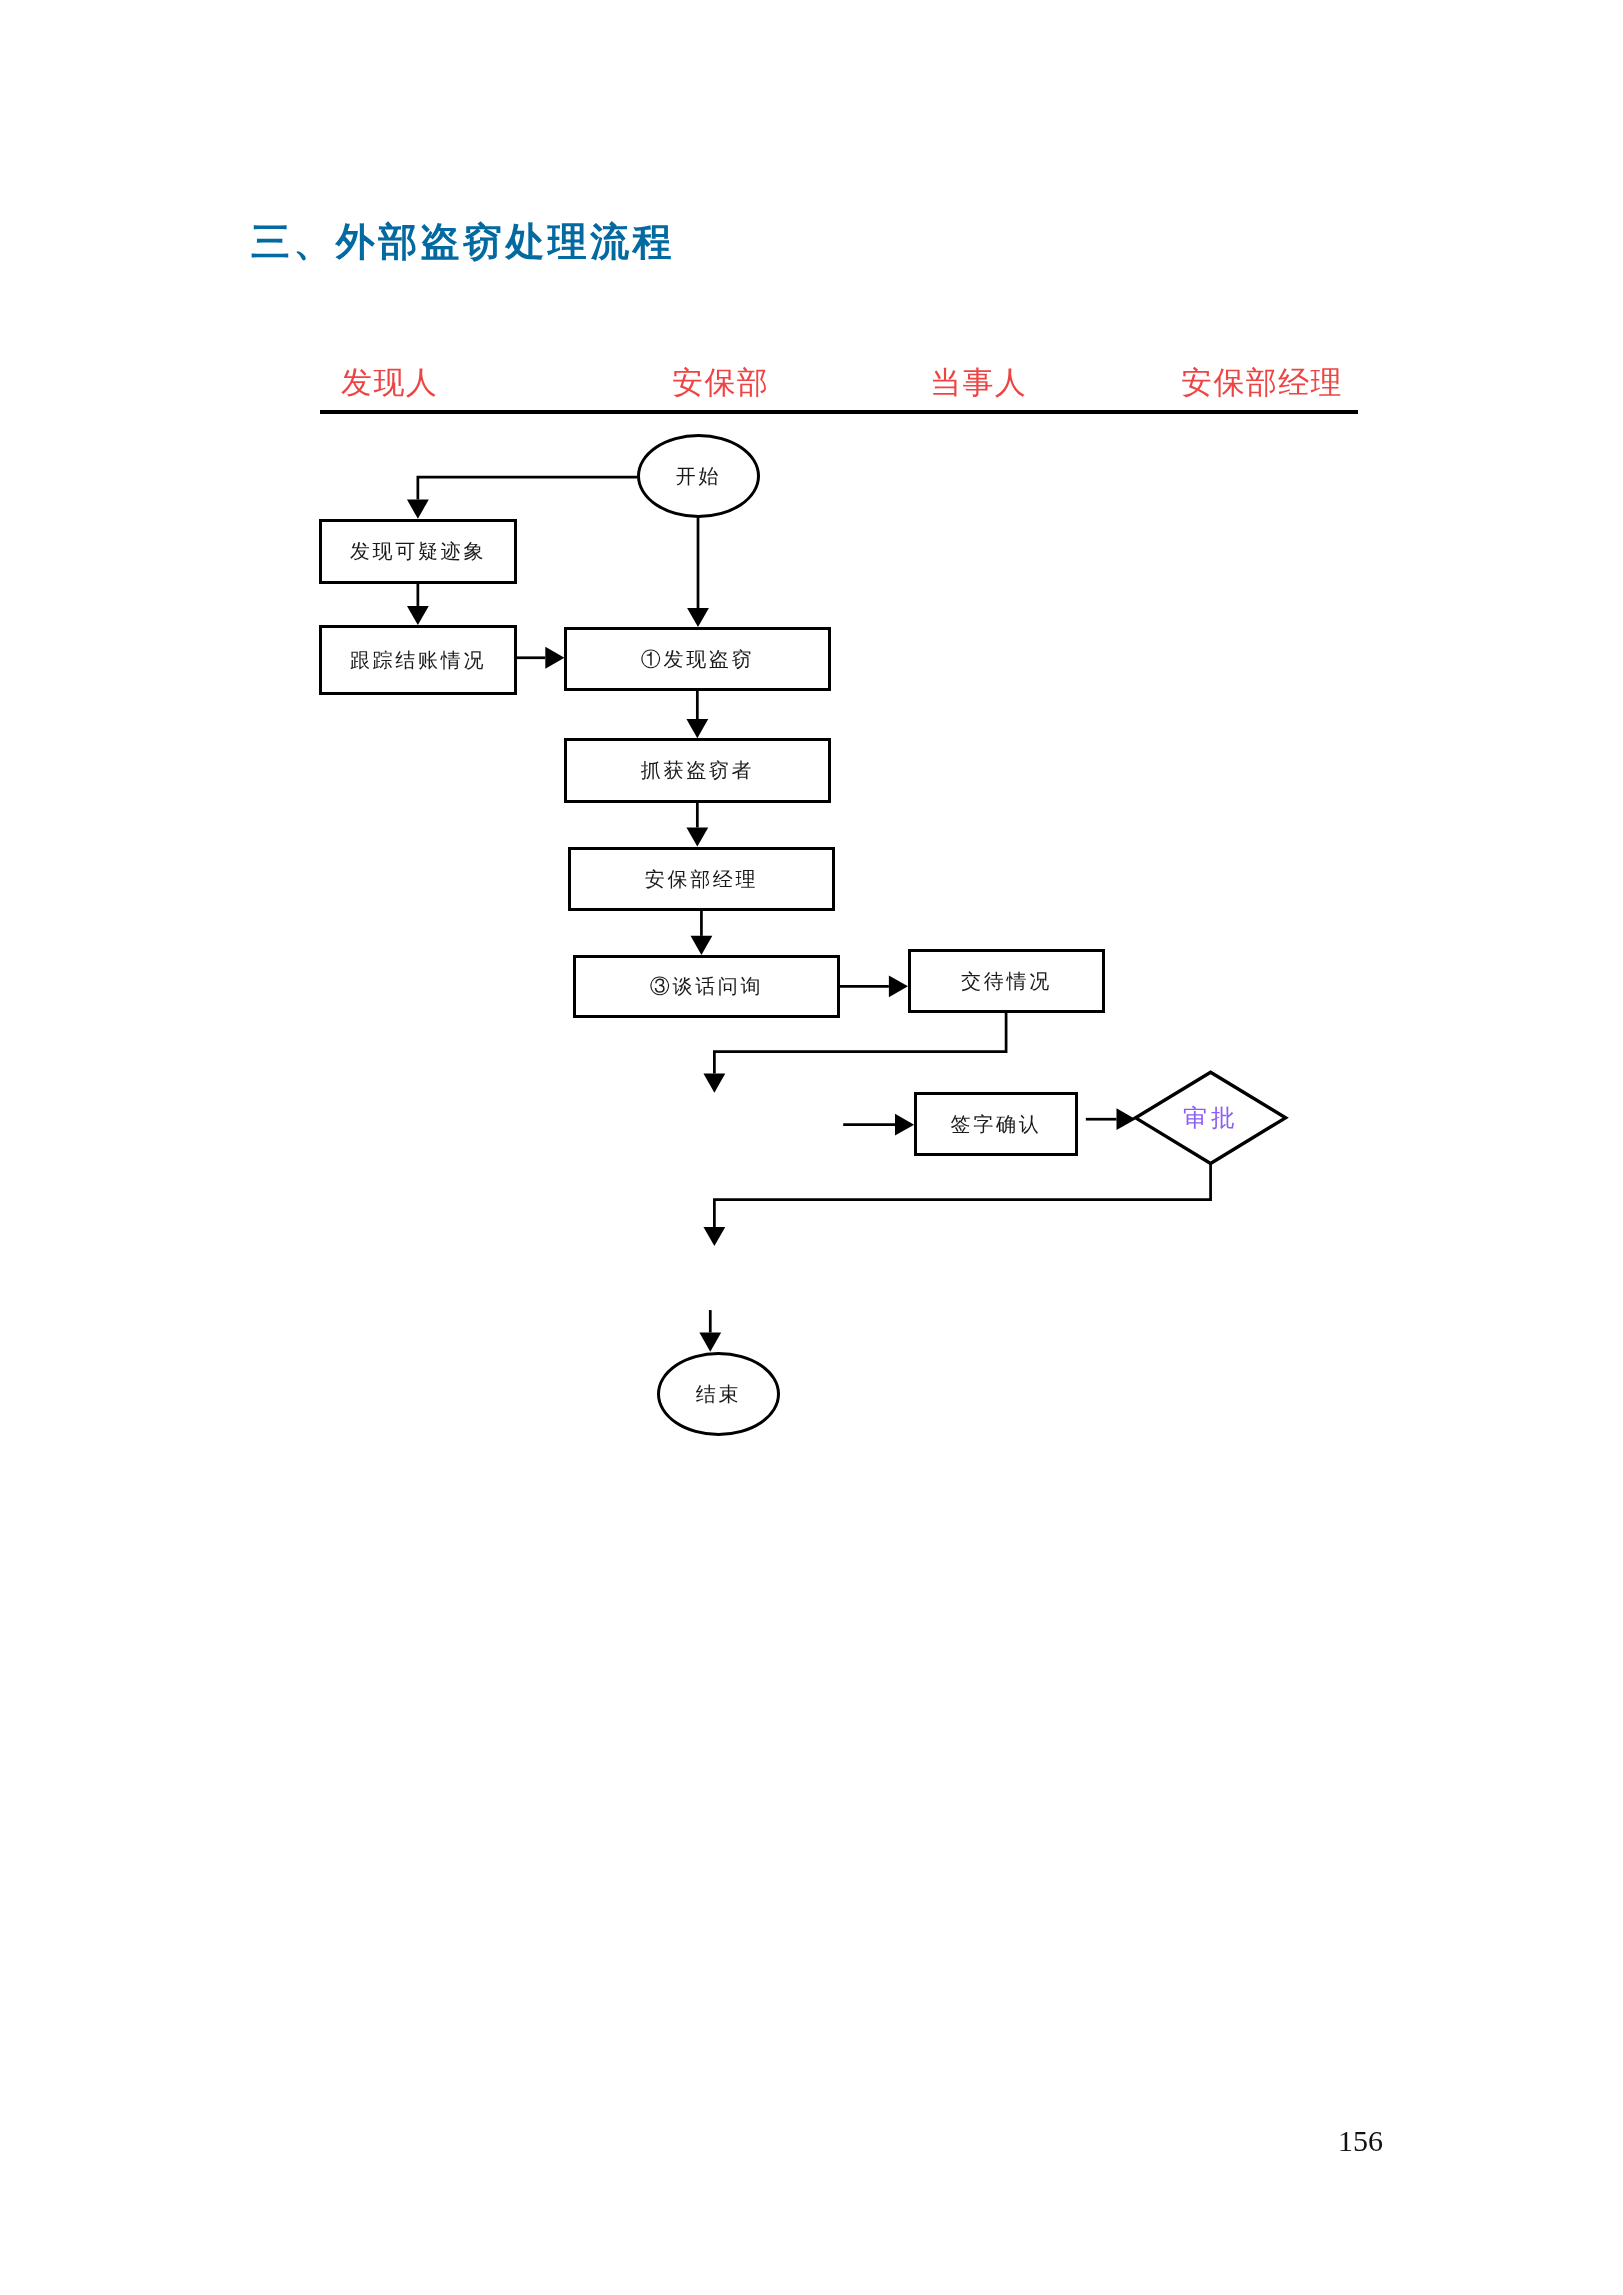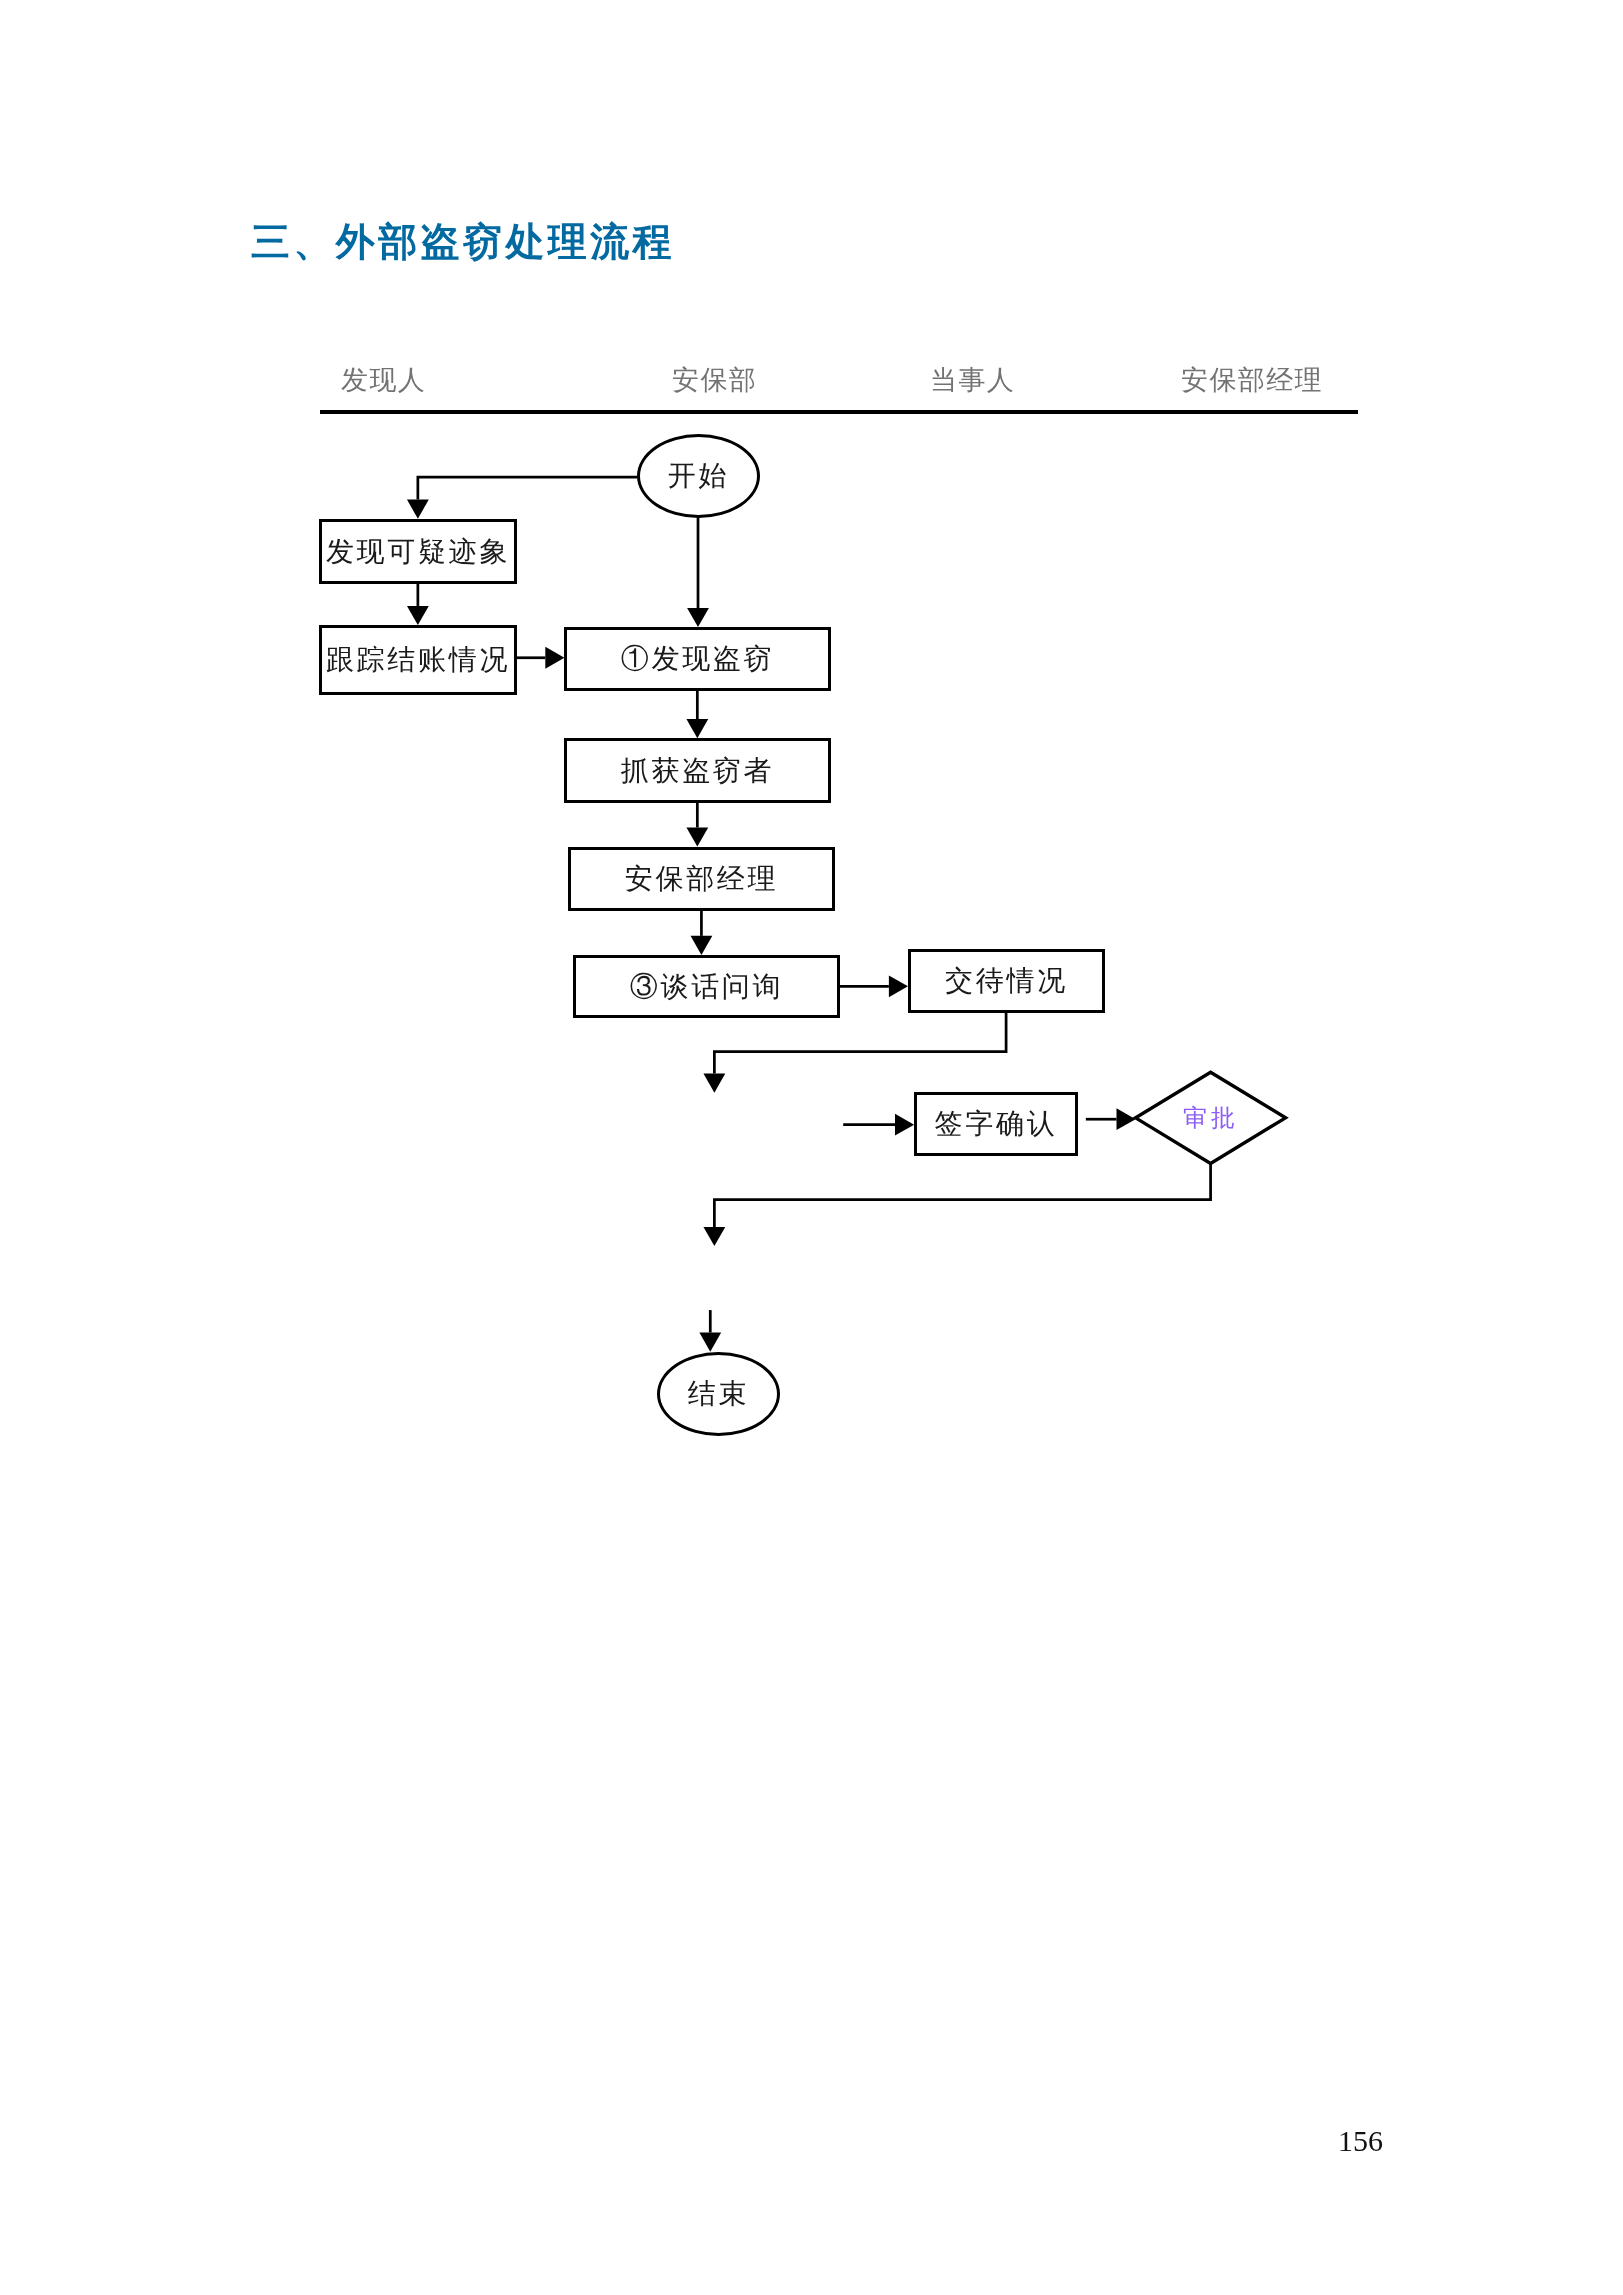--- a/index.html
+++ b/index.html
@@ -12,32 +12,32 @@
     overflow:hidden;
   }
   .doc-title{
     position:absolute;left:251px;top:215px;
     font-family:"Liberation Sans","DejaVu Sans",sans-serif;
     font-weight:bold;font-size:39px;letter-spacing:3.4px;
     color:#0369a1;white-space:nowrap;
   }
   .lane-label{
     position:absolute;top:362px;
-    font-size:27px;letter-spacing:1.4px;color:#737373;white-space:nowrap;
+    font-size:31px;letter-spacing:1.4px;color:#ef4444;white-space:nowrap;
   }
   .lane-rule{
     position:absolute;left:320px;top:410px;width:1038px;height:4.1px;
     background:#000;
   }
   svg.overlay{position:absolute;left:0;top:0;}
   .node{
     position:absolute;box-sizing:border-box;
     border:3.4px solid #000;background:#fff;
     display:flex;align-items:center;justify-content:center;
-    font-size:28px;letter-spacing:2.7px;color:#1a1a1a;
+    font-size:20px;letter-spacing:2.7px;color:#1a1a1a;
     white-space:nowrap;
   }
   .terminator{border-radius:50%;}
   .diamond-label{
     position:absolute;display:flex;align-items:center;justify-content:center;
     font-size:24px;letter-spacing:4.1px;color:#8b5cf6;white-space:nowrap;font-family:Liberation Mono, monospace;
   }
   .page-number{
     position:absolute;left:1338px;top:2124px;
     font-size:30px;color:#111;

